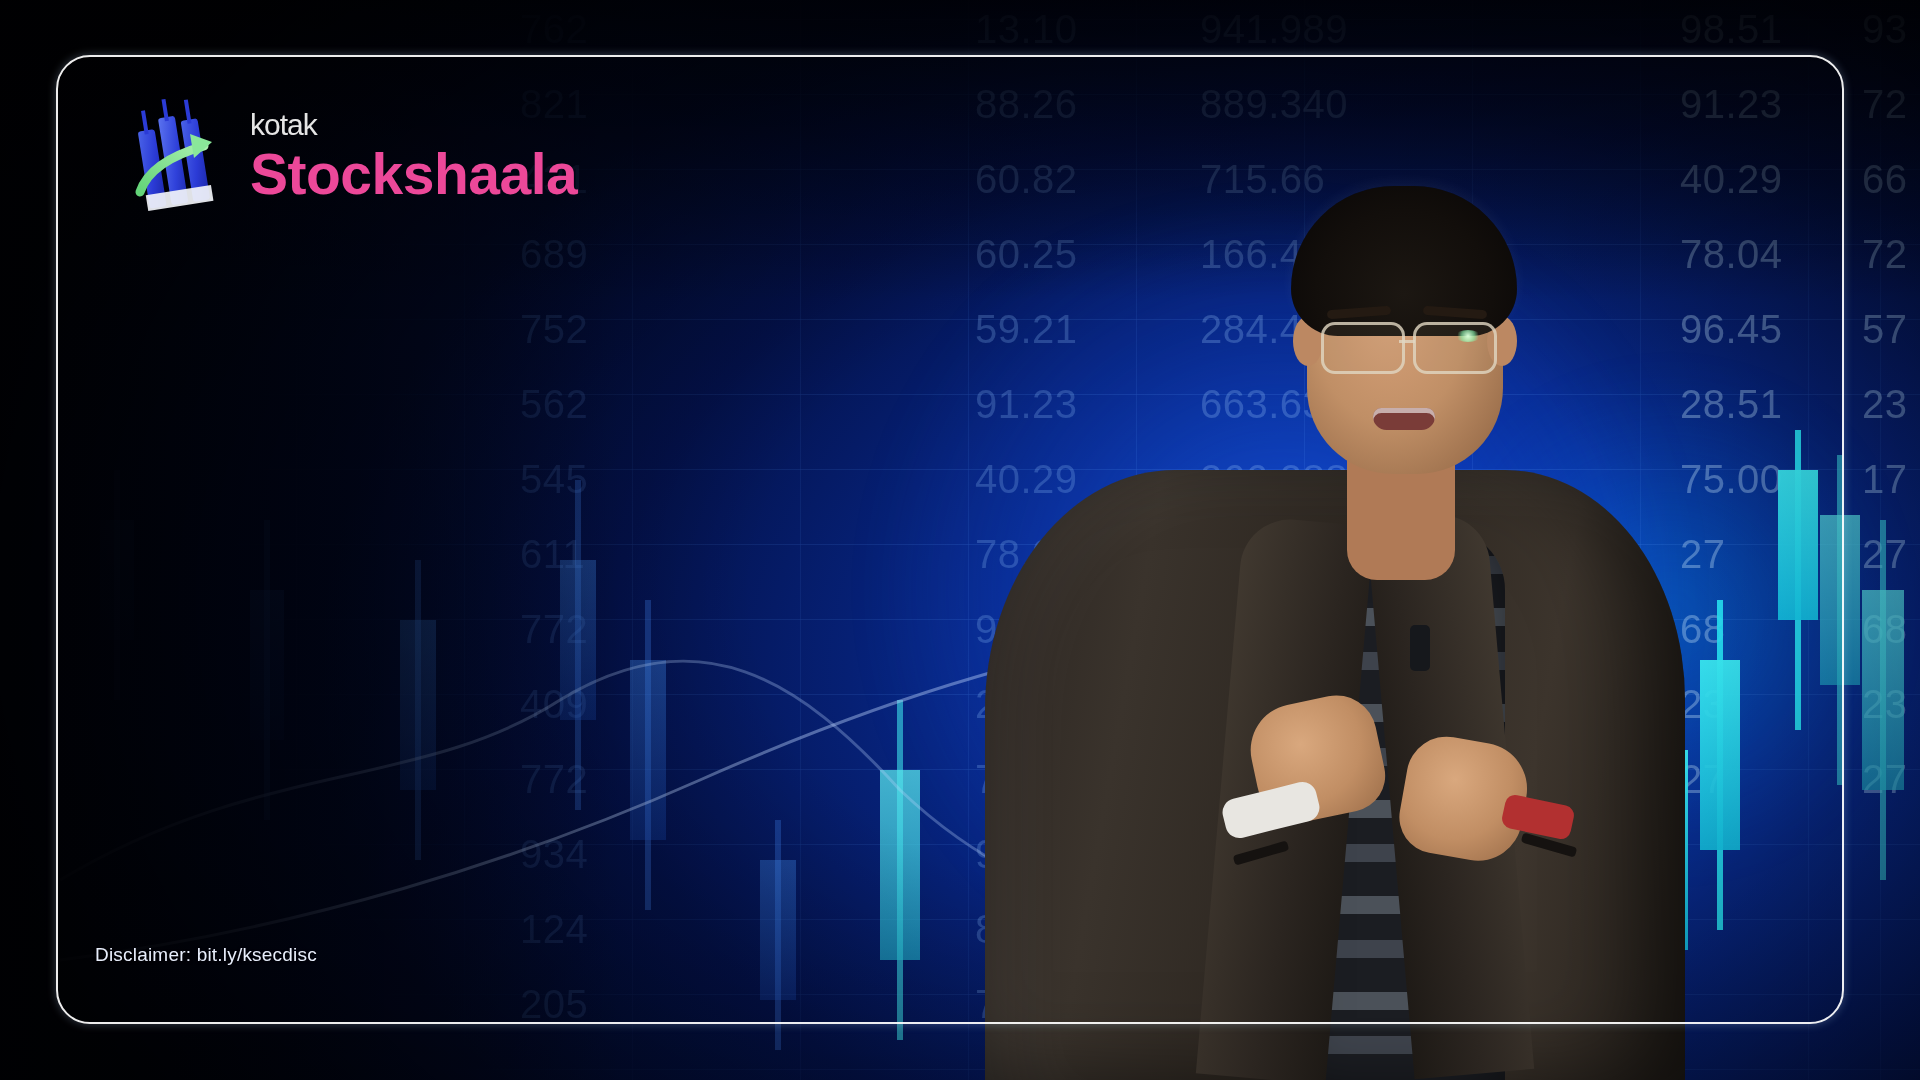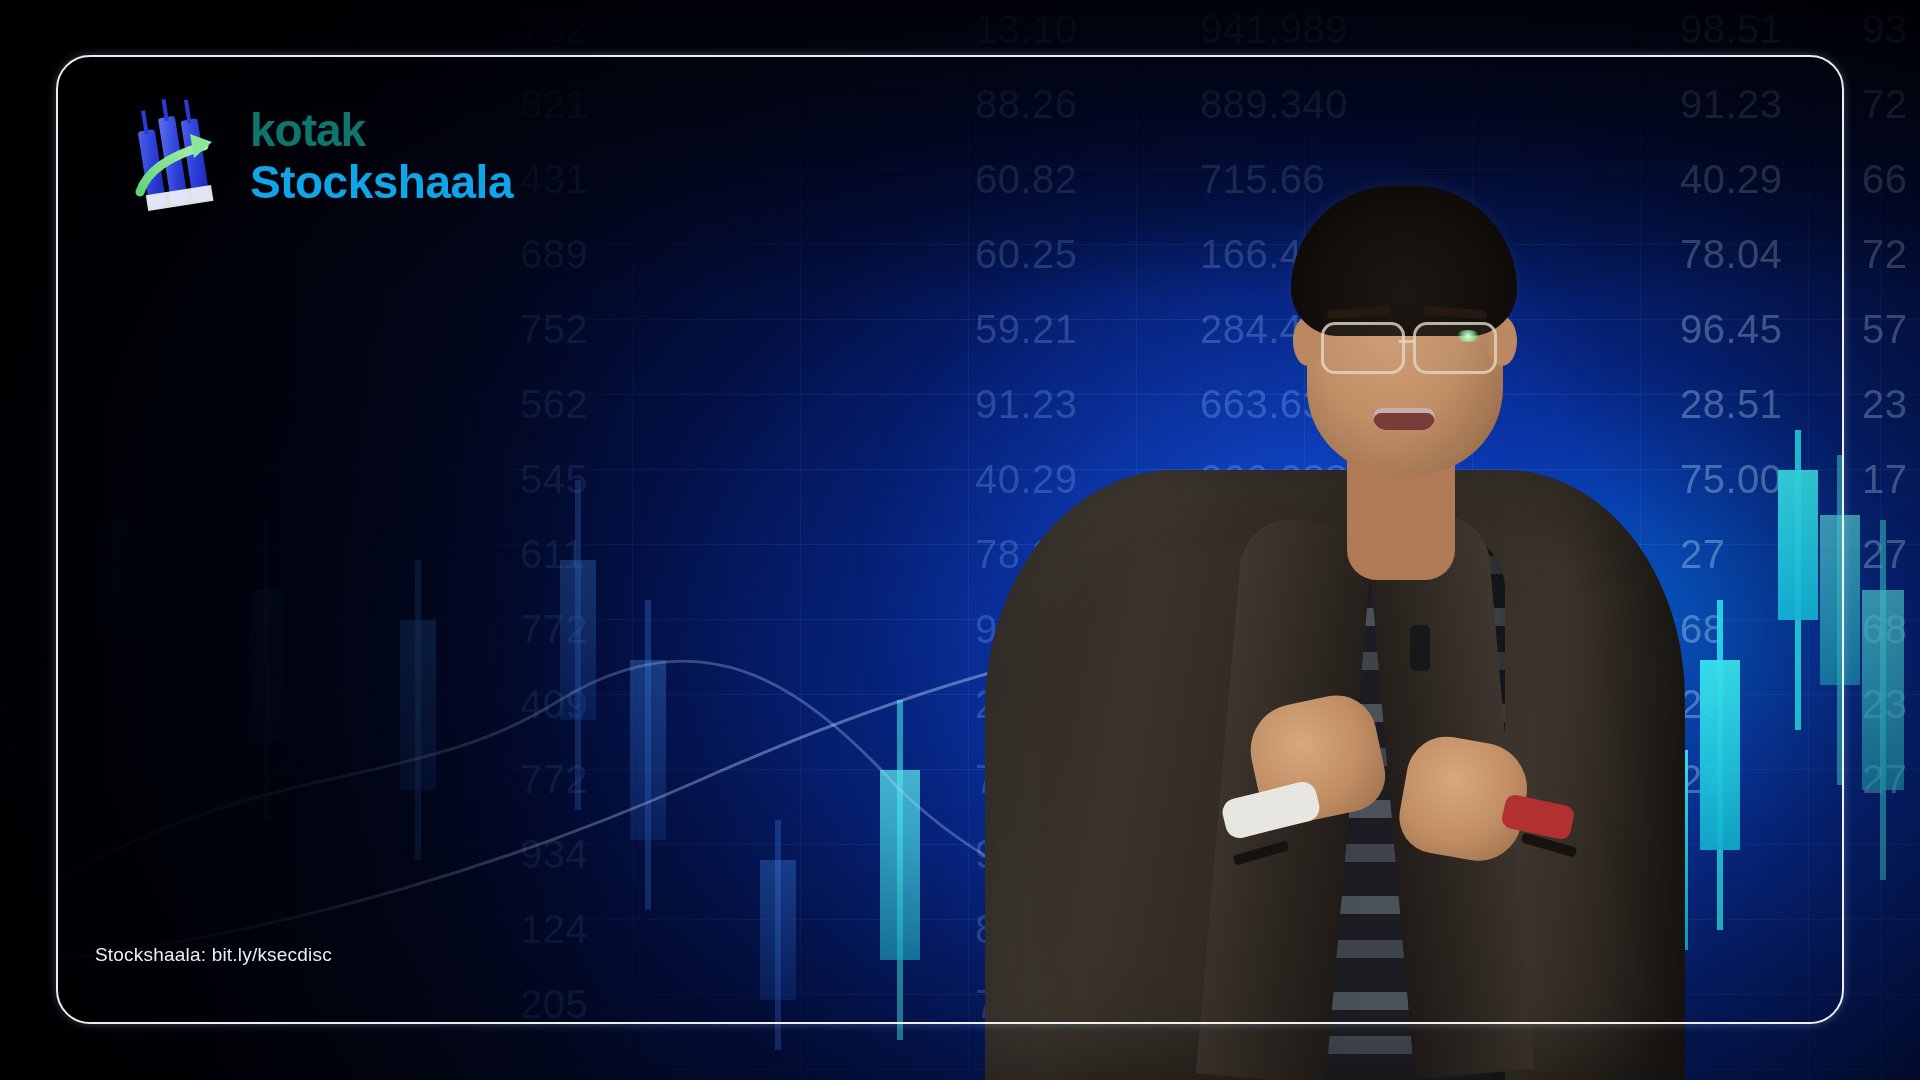--- a/index.html
+++ b/index.html
@@ -75,22 +75,22 @@
 
   
   .frame{position:absolute;left:56px;top:55px;width:1784px;height:965px;
     border:2px solid rgba(255,255,255,.93);border-radius:34px;pointer-events:none;
     box-shadow:0 0 10px rgba(190,220,255,.28);}
 
   
   .logo{position:absolute;left:128px;top:96px;display:flex;align-items:center;gap:26px;}
   .logo-mark{position:relative;width:96px;height:120px;flex:0 0 auto;}
   .logo-text{display:flex;flex-direction:column;line-height:1.0;}
-  .logo-line1{color:#0f766e;font-size:46px;font-weight:700;letter-spacing:-1px;}
-  .logo-line2{color:#0ea5e9;font-size:46px;font-weight:700;letter-spacing:-.5px;margin-top:6px;}
+  .logo-line1{color:#e5e5e5;font-size:30px;font-weight:400;letter-spacing:-1px;}
+  .logo-line2{color:#ec4899;font-size:57px;font-weight:700;letter-spacing:-.5px;margin-top:6px;}
 
   
   .title-wrap{position:absolute;left:148px;top:330px;width:880px;}
   .title-l1,.title-l2{
     color:#fff;font-weight:700;
     font-family:"Liberation Sans Narrow","Liberation Sans","DejaVu Sans Condensed",sans-serif;
     letter-spacing:.5px;
     text-shadow:
       0 0 10px rgba(215,235,255,.95),
       0 0 26px rgba(120,180,255,.85),
@@ -362,15 +362,15 @@
         <path d="M62 38 L84 46 L66 62 Z" fill="#8ae79a"></path>
       </svg>
     </div>
     <div class="logo-text">
       <div class="logo-line1">kotak</div>
       <div class="logo-line2">Stockshaala</div>
     </div>
   </div>
 
 
-  <div class="disclaimer">Stockshaala: bit.ly/ksecdisc</div>
+  <div class="disclaimer">Disclaimer: bit.ly/ksecdisc</div>
 
 </div>
 
 </body></html>

